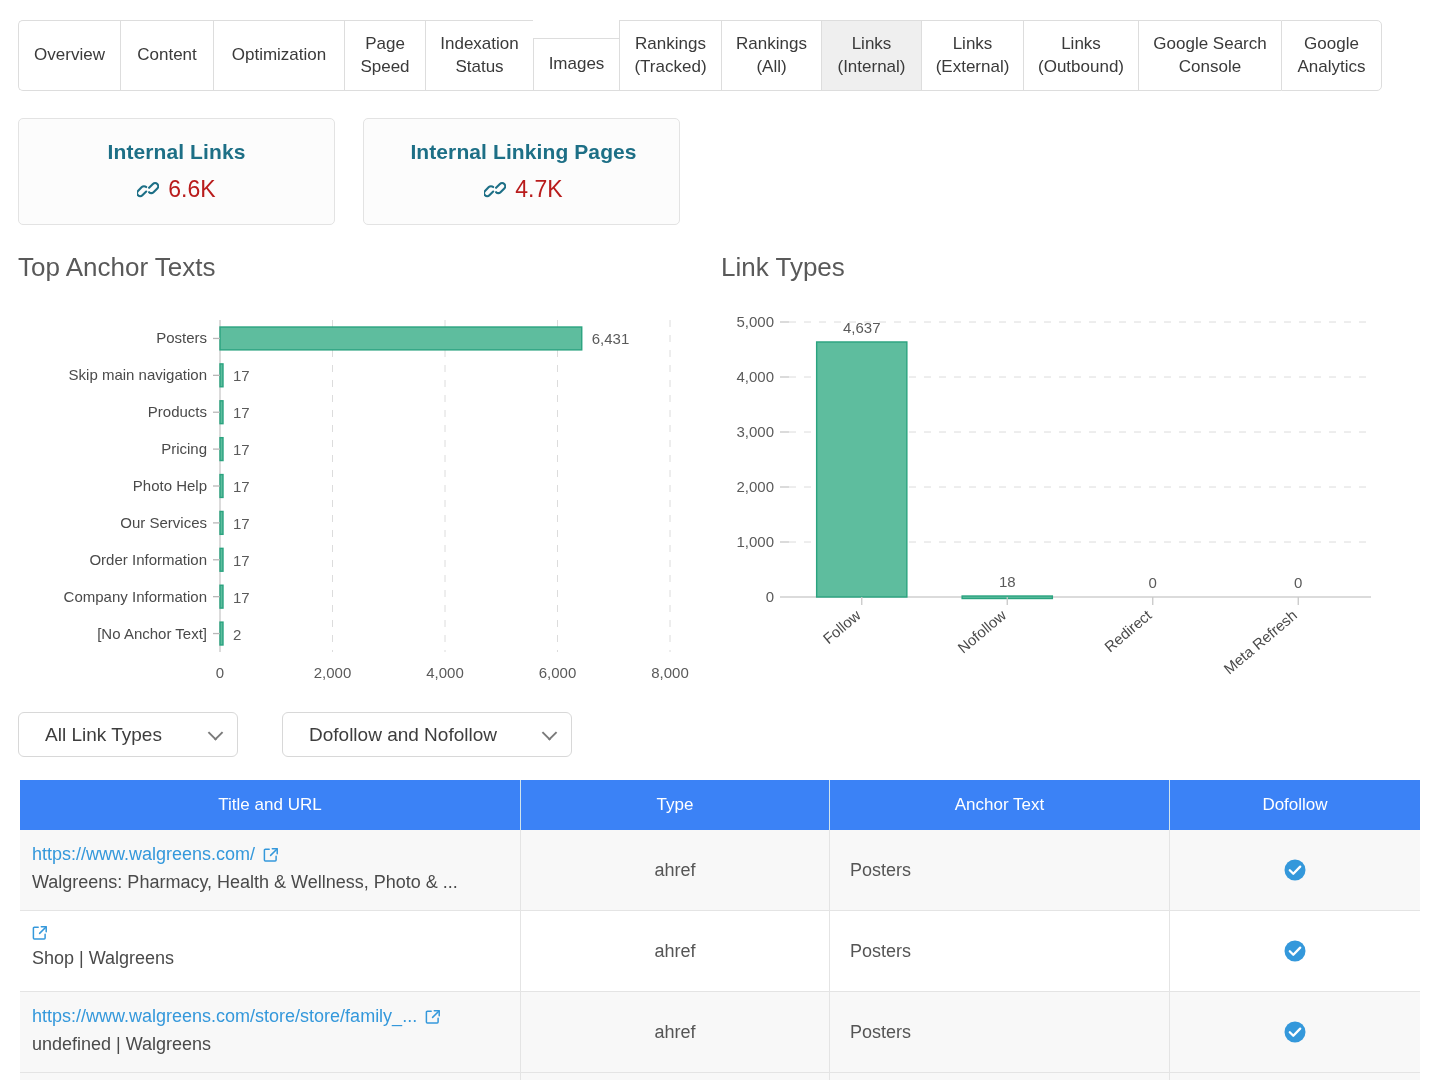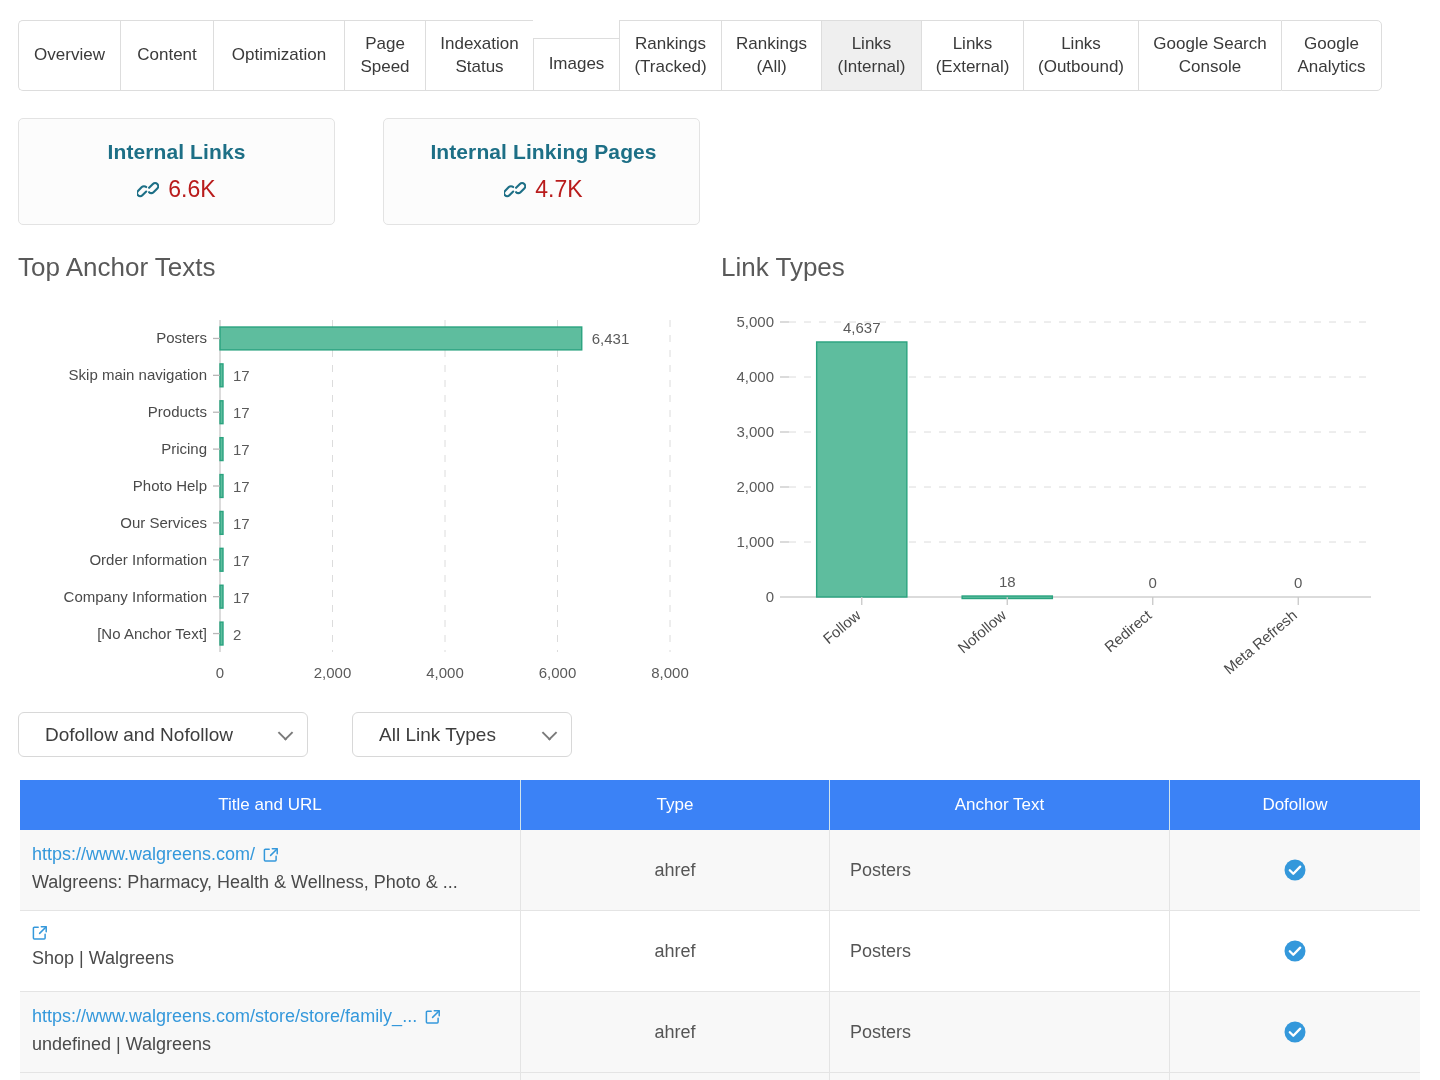--- a/index.html
+++ b/index.html
@@ -29,21 +29,21 @@
     color: #3a3a3a;
     padding: 0 14px;
     white-space: pre-line;
     cursor: pointer;
   }
   .tab:first-child { border-radius: 5px 0 0 5px; }
   .tab:last-child { border-right: 1px solid #dddddd; border-radius: 0 5px 5px 0; }
   .tab.active { background: #efefef; }
 
   
-  .cards { position: absolute; left: 18px; top: 118px; display: flex; gap: 48px; }
+  .cards { position: absolute; left: 18px; top: 118px; display: flex; gap: 28px; }
   .card {
     border: 1px solid #e3e3e3; border-radius: 5px;
     background: #fcfcfc;
     height: 107px;
     display: flex; flex-direction: column;
     align-items: center; justify-content: center;
     gap: 12px;
     padding: 0 28px;
   }
   .card-title { font-size: 21px; font-weight: bold; color: #1d6f86; letter-spacing: .1px; }
@@ -269,26 +269,26 @@
         <text class="val-txt" x="431.75" y="288" text-anchor="middle">0</text>
         <line x1="431.75" y1="297" x2="431.75" y2="305" stroke="#c8c8c8" stroke-width="1.3"></line>
         <text class="cat-txt" x="431.75" y="317" text-anchor="end" transform="rotate(-40,431.75,317)">Redirect</text>
         <text class="val-txt" x="577.25" y="288" text-anchor="middle">0</text>
         <line x1="577.25" y1="297" x2="577.25" y2="305" stroke="#c8c8c8" stroke-width="1.3"></line>
         <text class="cat-txt" x="577.25" y="317" text-anchor="end" transform="rotate(-40,577.25,317)">Meta Refresh</text>
       </svg>
     </div>
 
   <div class="selects" id="selects">
+      <div class="select" style="width: 220px;">
+        <span>All Link Types</span>
+        <span class="chev"></span>
+      </div>
       <div class="select" style="width: 290px;">
         <span>Dofollow and Nofollow</span>
-        <span class="chev"></span>
-      </div>
-      <div class="select" style="width: 220px;">
-        <span>All Link Types</span>
         <span class="chev"></span>
       </div>
     </div>
 
   <div class="table">
     <div class="trow thead" id="thead">
         <div class="tcell c1">Title and URL</div>
         <div class="tcell c2">Type</div>
         <div class="tcell c3">Anchor Text</div>
         <div class="tcell c4">Dofollow</div>

